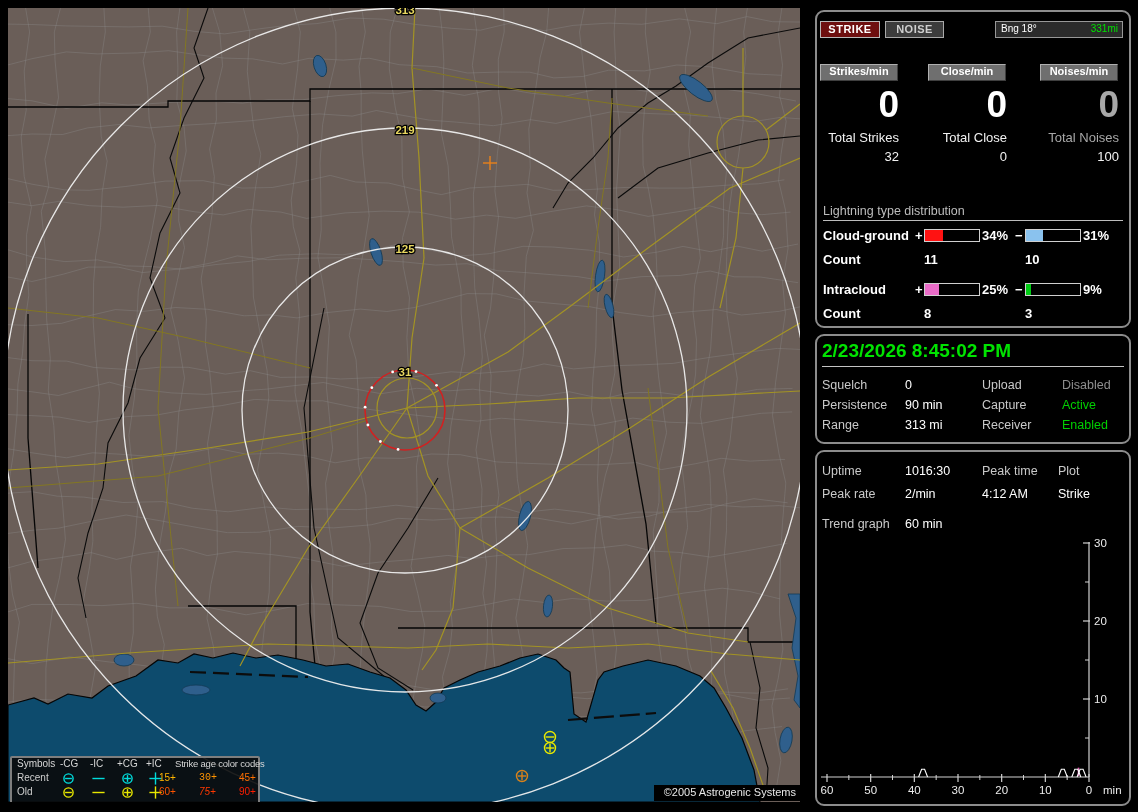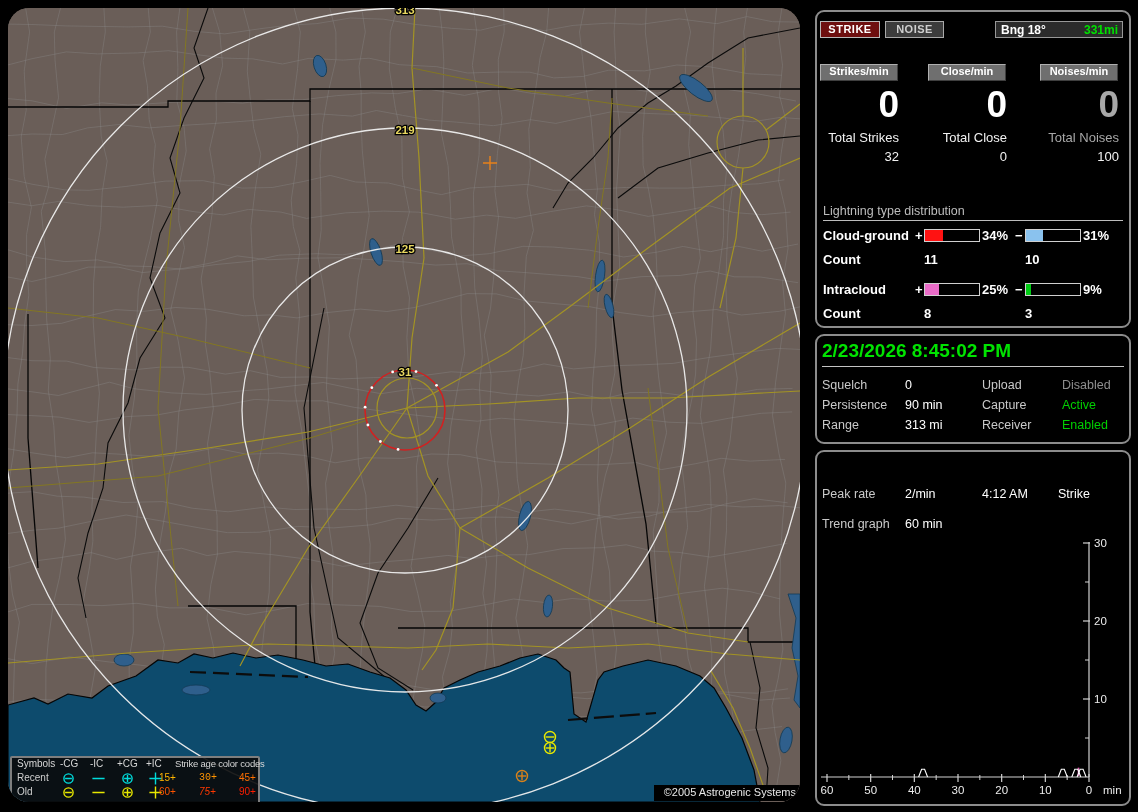--- a/index.html
+++ b/index.html
@@ -1,19 +1,19 @@
 <!DOCTYPE html>
 <html><head>
 <meta charset="utf-8">
 <style>
   html,body{margin:0;padding:0;background:#000;}
   #stage{position:relative;width:1138px;height:812px;background:#000;overflow:hidden;
          font-family:"Liberation Sans",sans-serif;-webkit-font-smoothing:antialiased;}
   
-  #map{position:absolute;left:8px;top:8px;width:792px;height:794px;background:#6a5e58;overflow:hidden;border-radius:21px;}
+  #map{position:absolute;left:8px;top:8px;width:792px;height:794px;background:#6a5e58;overflow:hidden;}
   #map-svg{position:absolute;left:0;top:0;}
   .ring-label{font-weight:bold;}
   #copyright{position:absolute;right:0;top:777px;height:15px;background:#000;
              color:#e8e8e8;font-size:11px;padding:1px 4px 0 10px;}
   
   #legend{position:absolute;left:2px;top:748px;width:246px;height:44px;background:rgba(10,10,10,.9);
           border:2px solid #7e7e7e;border-radius:2px;color:#cfcfcf;font-size:10px;}
   .lrow{position:relative;height:14px;}
   .lrow span{position:absolute;top:0;white-space:nowrap;}
   .lg-head{color:#d6d6d6;}
@@ -25,21 +25,21 @@
   #panelA{top:10px;height:318px;}
   #panelB{top:334px;height:110px;}
   #panelC{top:450px;height:356px;}
   .btn{display:block;text-align:center;font-weight:bold;font-size:11px;box-sizing:border-box;}
   #strike-btn{left:3px;top:9px;width:60px;height:17px;line-height:15px;background:#6e0f0f;
               border:1px solid #b8b8b8;color:#fff;letter-spacing:.5px;}
   #noise-btn{left:68px;top:9px;width:59px;height:17px;line-height:15px;background:#3c3c3c;
              border:1px solid #a8a8a8;color:#cfcfcf;letter-spacing:.5px;}
   #bng-box{left:178px;top:9px;width:128px;height:17px;background:#2b2b2b;border:1px solid #989898;
            box-sizing:border-box;}
-  #bng-box span{position:absolute;top:1px;font-weight:bold;font-size:12px;}
+  #bng-box span{position:absolute;top:1px;font-weight:normal;font-size:10px;}
   #bng-label{left:5px;color:#fff;}
   #bng-value{right:4px;color:#00e000;}
   .rate-col{top:50px;width:82px;height:120px;}
   .rate-col *{position:absolute;}
   .rate-btn{left:3px;top:2px;width:76px;height:15px;line-height:13px;background:#6f6f6f;
             border:1px solid;border-color:#b0b0b0 #3f3f3f #3f3f3f #b0b0b0;color:#fff;
             font-size:11px;text-align:center;font-weight:bold;}
   .rate-zero{right:0;top:22px;width:82px;text-align:right;font-size:37px;font-weight:bold;color:#fff;}
   .rate-tlabel{right:0;top:68px;width:120px;text-align:right;font-size:13px;color:#f2f2f2;}
   .rate-tvalue{right:0;top:87px;width:82px;text-align:right;font-size:13px;color:#f2f2f2;}
@@ -343,20 +343,26 @@
     </div>
     <div class="srow" style="left:0;top:82px;width:312px;height:15px">
       <span class="c1 lab">Range</span>
       <span class="c2 val">313 mi</span>
       <span class="c3 lab">Receiver</span>
       <span class="c4 val status-green">Enabled</span>
     </div>
   </div>
 
   <div id="panelC" class="panel">
+    <div class="srow" style="left:0;top:12px;width:312px;height:15px">
+      <span class="c1 lab">Uptime</span>
+      <span class="c2 val">1016:30</span>
+      <span class="c3 lab">Peak time</span>
+      <span class="c4b lab">Plot</span>
+    </div>
     <div class="srow" style="left:0;top:35px;width:312px;height:15px">
       <span class="c1 lab">Peak rate</span>
       <span class="c2 val">2/min</span>
       <span class="c3 val">4:12 AM</span>
       <span class="c4b val">Strike</span>
     </div>
     <div class="srow" style="left:0;top:65px;width:312px;height:15px">
       <span class="c1 lab">Trend graph</span>
       <span class="c2 val">60 min</span>
     </div>

